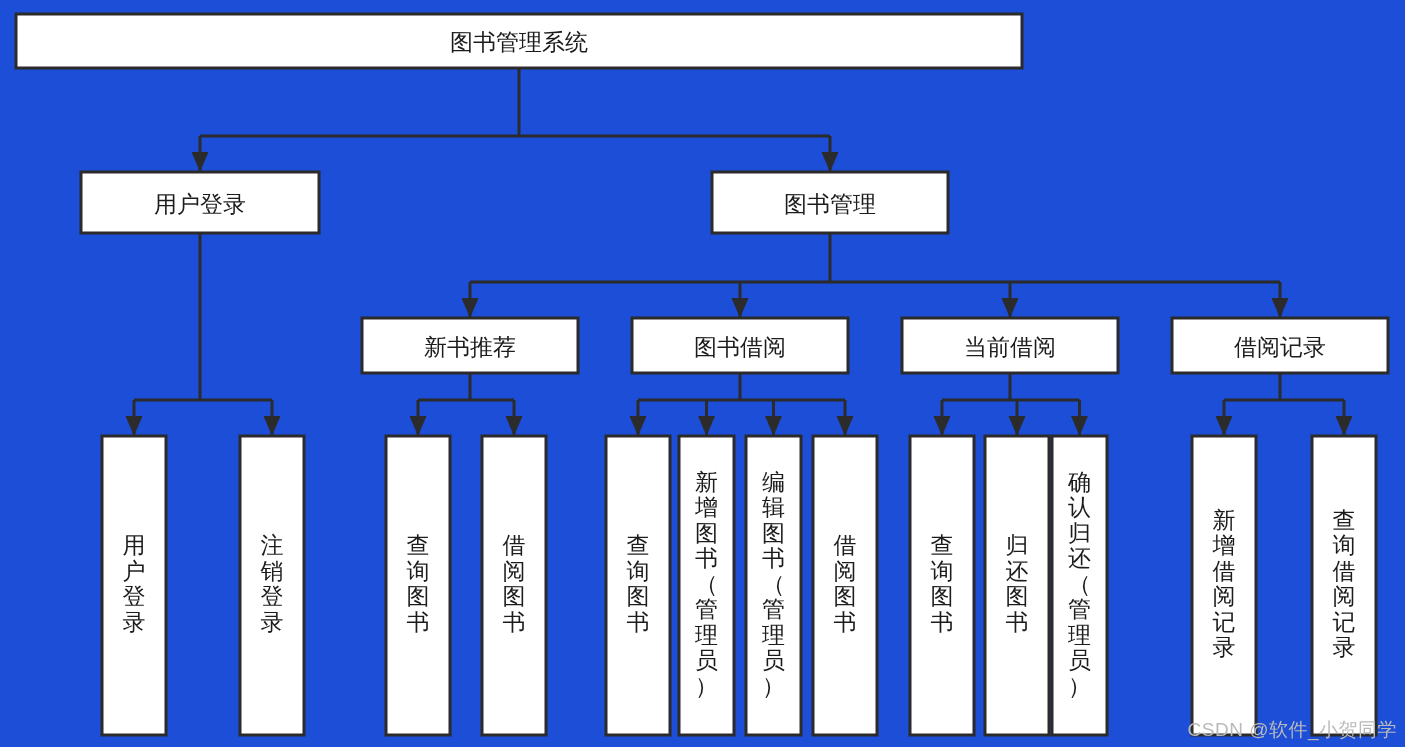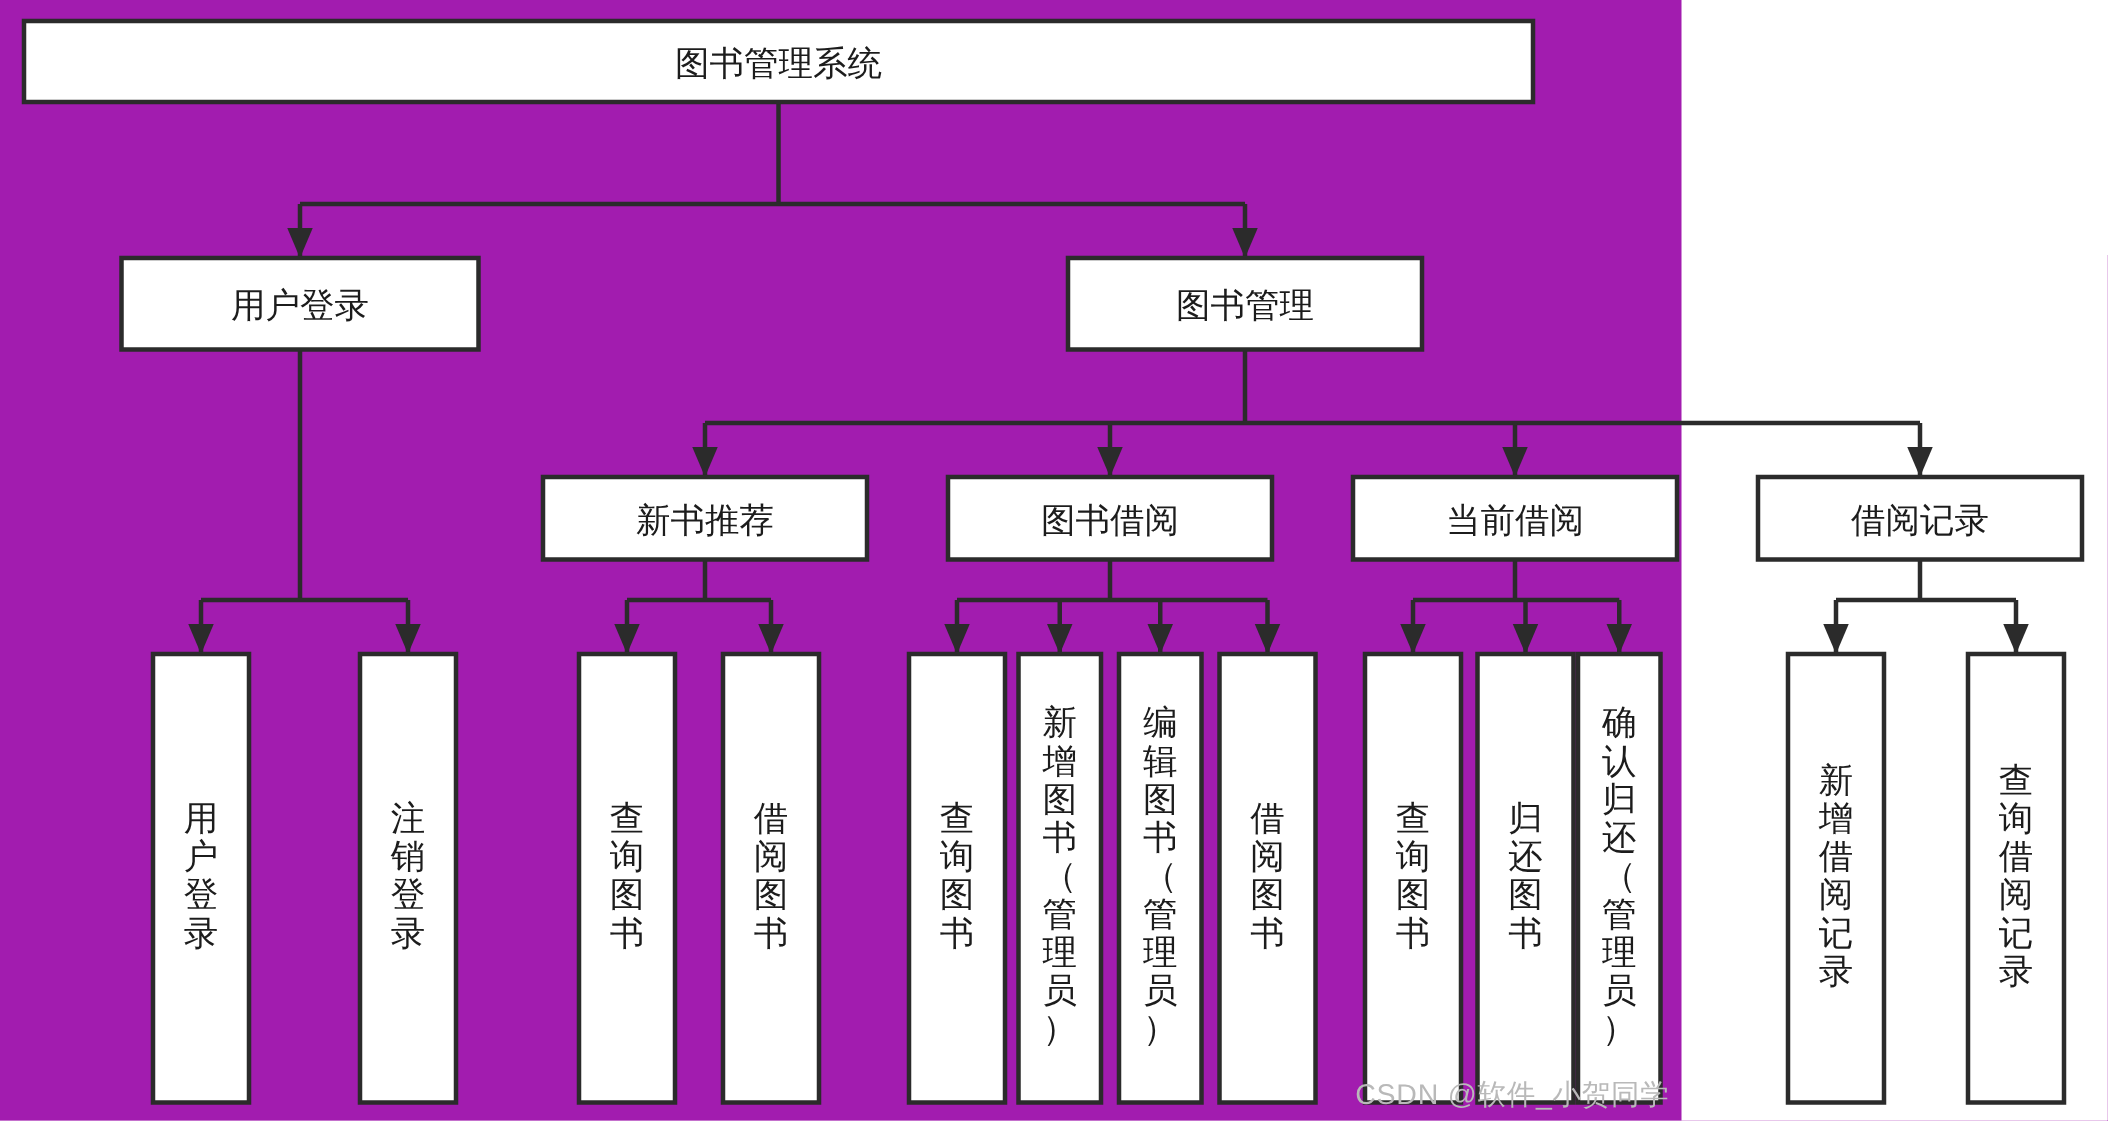--- a/index.html
+++ b/index.html
@@ -8,23 +8,23 @@
     background: #ffffff;
   }
   body {
     width: 1405px;
     height: 747px;
     font-family: "Liberation Sans", "DejaVu Sans", sans-serif;
     overflow: hidden;
   }
   #diagram-root {
     position: relative;
-    width: 1121px;
+    width: 1405px;
     height: 747px;
-    background: #a21caf;
+    background: #1d4ed8;
     text-align: right;
   }
   svg#flow {
     position: absolute;
     left: 0;
     top: 0;
     width: 1405px;
     height: 747px;
     display: block;
   }

